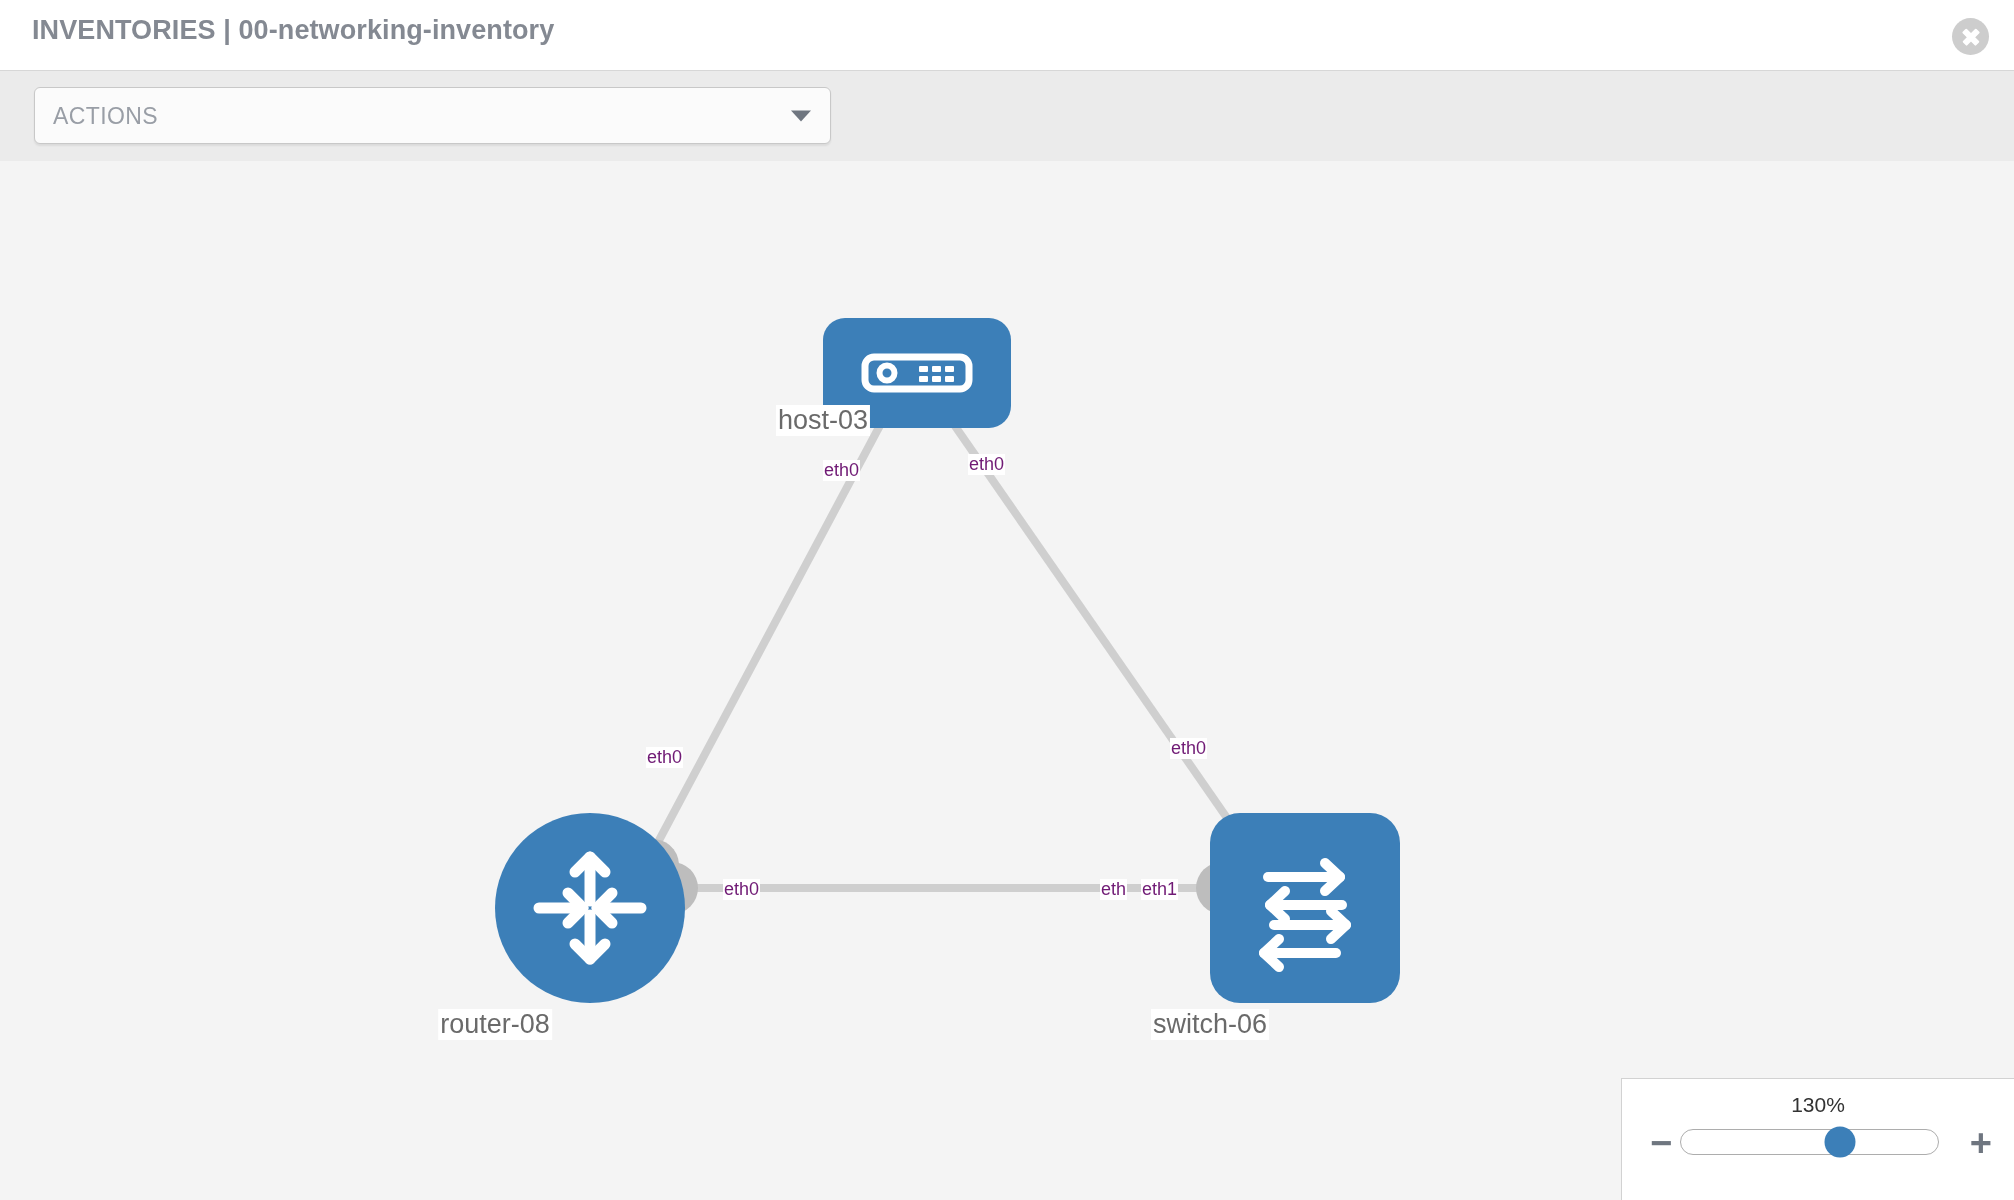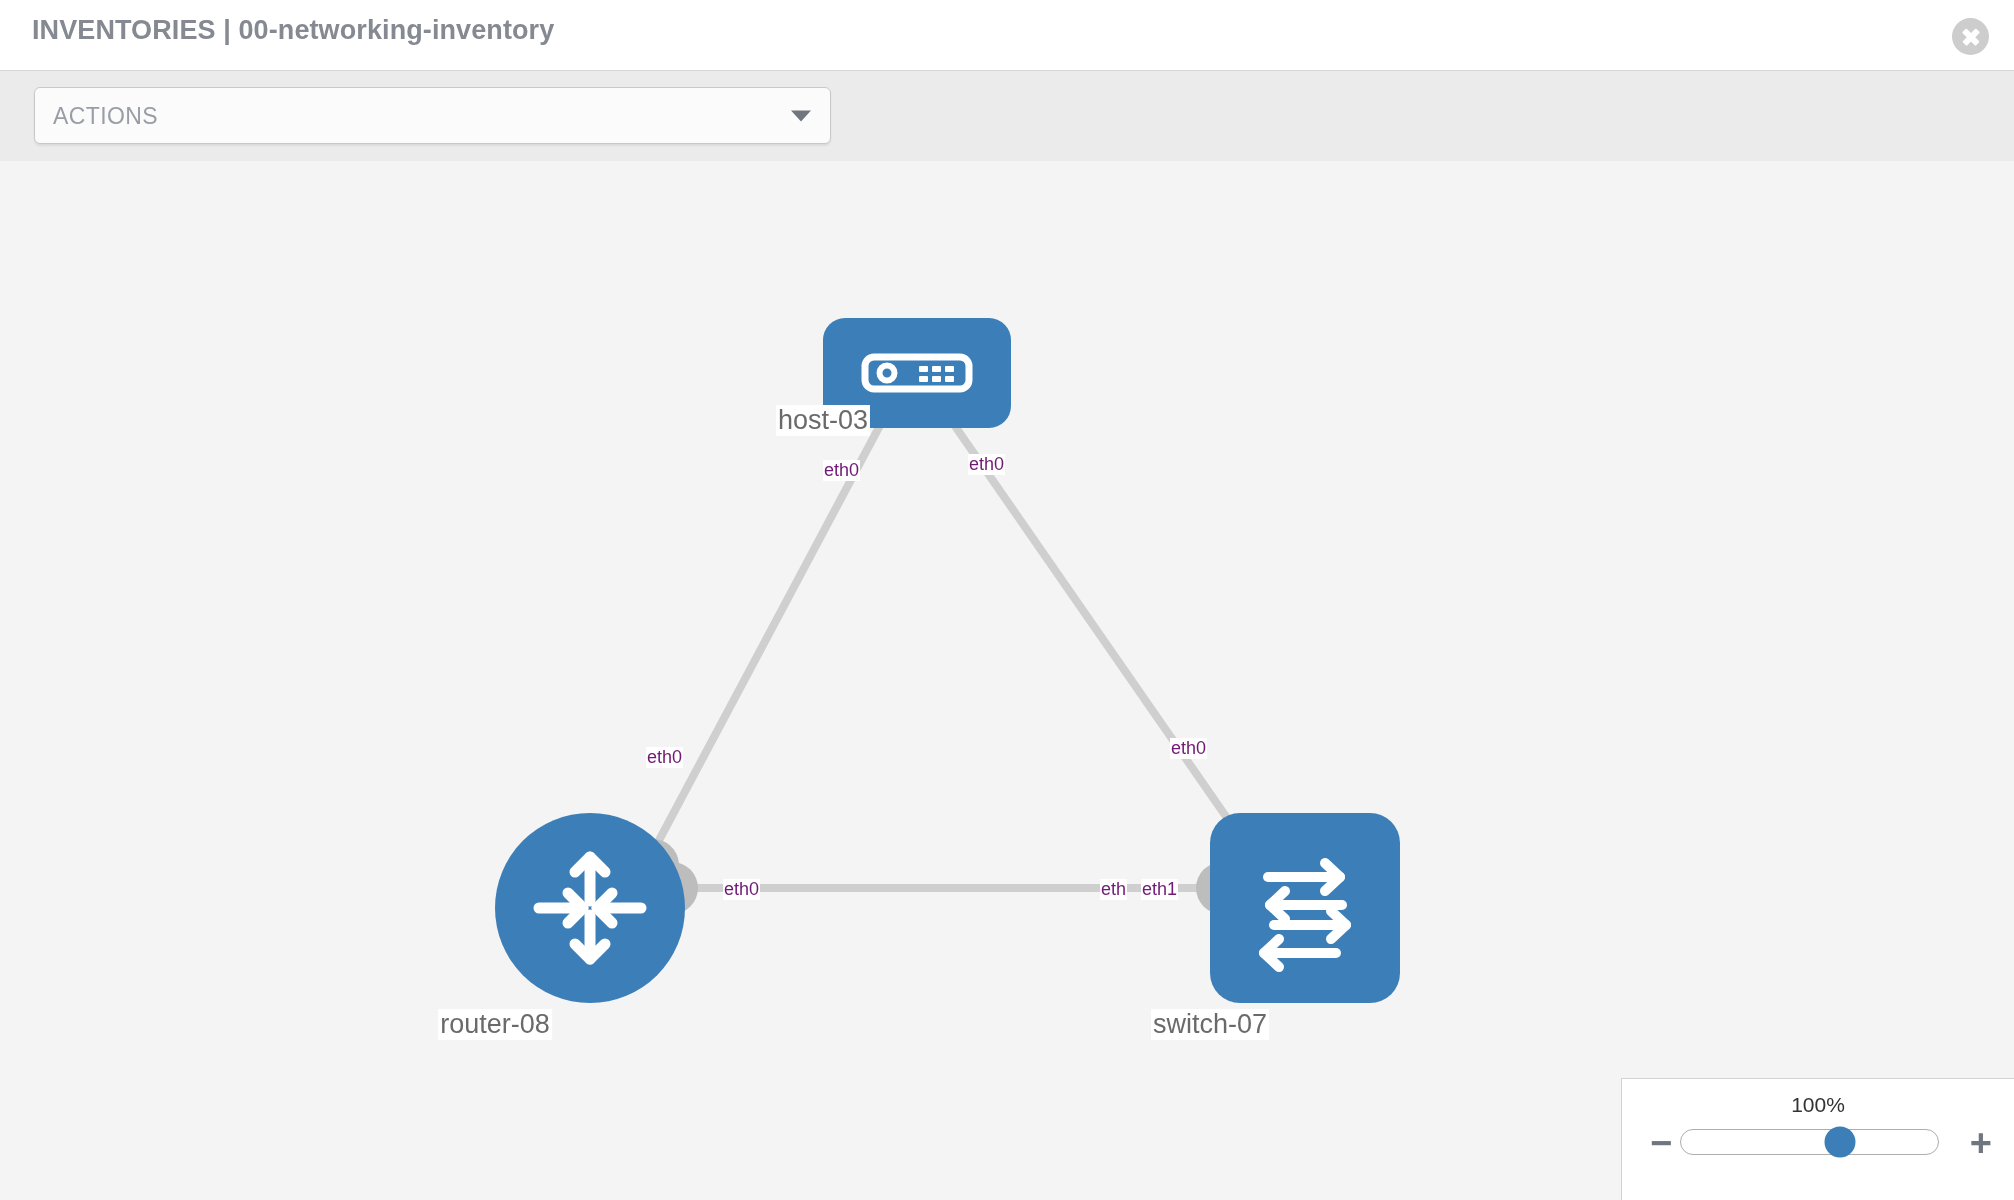--- a/index.html
+++ b/index.html
@@ -268,41 +268,41 @@
             <path d="M102 62 H30"></path>
               <path d="M45 48 L30 62 L45 76"></path>
 
             <path d="M34 82 H106"></path>
               <path d="M91 68 L106 82 L91 96"></path>
             <path d="M96 110 H24"></path>
               <path d="M39 96 L24 110 L39 124"></path>
           </g>
         </svg>
       </div>
-      <div class="node-label">switch-07</div>
+      <div class="node-label">switch-06</div>
     </div>
 
     <div class="iface-label" style="left:823px; top:299px;">eth0</div>
 
     <div class="iface-label" style="left:968px; top:293px;">eth0</div>
 
     <div class="iface-label" style="left:646px; top:586px;">eth0</div>
 
     <div class="iface-label" style="left:1170px; top:577px;">eth0</div>
 
     <div class="iface-label" style="left:723px; top:718px;">eth0</div>
 
     <div class="iface-label" style="left:1100px; top:718px;">eth</div>
 
     <div class="iface-label" style="left:1121px; top:718px;margin-left:20px;">eth1</div>
 
   </div>
 
   <div class="zoom-panel">
-    <div class="zoom-value">100%</div>
+    <div class="zoom-value">130%</div>
     <div class="zoom-minus">−</div>
     <div class="zoom-slider">
       <div class="zoom-thumb" id="zoom-thumb" style="left: 62%;"></div>
     </div>
     <div class="zoom-plus">+</div>
   </div>
 
 </div>
 
 </body></html>

